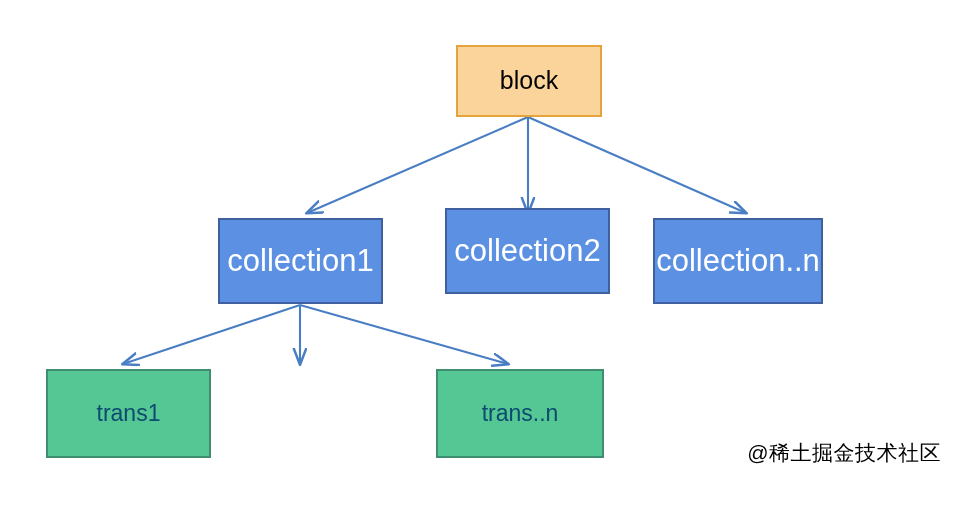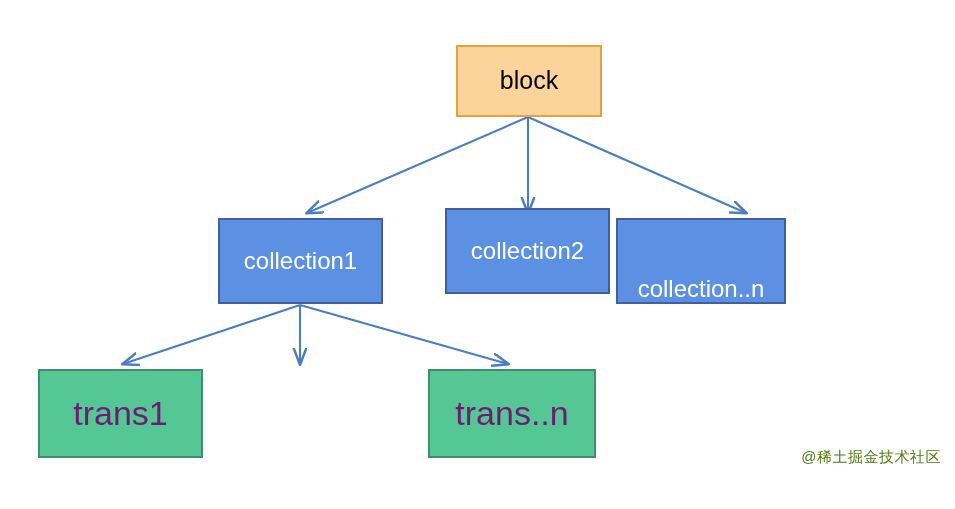--- a/index.html
+++ b/index.html
@@ -36,34 +36,35 @@
   .node-block {
     background: #fbd49c;
     border: 2px solid #e5a33e;
     color: #000000;
     font-size: 25px;
   }
   .node-collection {
     background: #5b90e2;
     border: 2px solid #3f5f9e;
     color: #ffffff;
-    font-size: 24px;
+    font-size: 31px;
   }
   .node-trans {
     background: #55c794;
     border: 2px solid #3f8e6f;
-    color: #701a75;
-    font-size: 34px;
+    color: #0c4a6e;
+    font-size: 23px;
+    margin-left: 8px;
   }
   .watermark {
     position: absolute;
     right: 14px;
     bottom: 12px;
-    color: #4d7c0f;
-    font-size: 15px;
+    color: #000000;
+    font-size: 21px;
     letter-spacing: 0.5px;
     white-space: nowrap;
     margin-top: 10px;
   }
 </style>
 </head>
 <body>
 
 <div id="canvas">
 
@@ -90,21 +91,21 @@
   </div>
 
   <div class="node node-collection" style="left:218px; top:218px; width:165px; height:86px;">
     <span>collection1</span>
   </div>
 
   <div class="node node-collection" style="left:445px; top:208px; width:165px; height:86px;">
     <span>collection2</span>
   </div>
 
-  <div class="node node-collection" style="left:616px; top:218px; width:170px; height:86px;align-items:flex-end;">
+  <div class="node node-collection" style="left:653px; top:218px; width:170px; height:86px;">
     <span>collection..n</span>
   </div>
 
   <div class="node node-trans" style="left:38px; top:369px; width:165px; height:89px;">
     <span>trans1</span>
   </div>
 
 
   <div class="node node-trans" style="left:428px; top:369px; width:168px; height:89px;">
     <span>trans..n</span>

